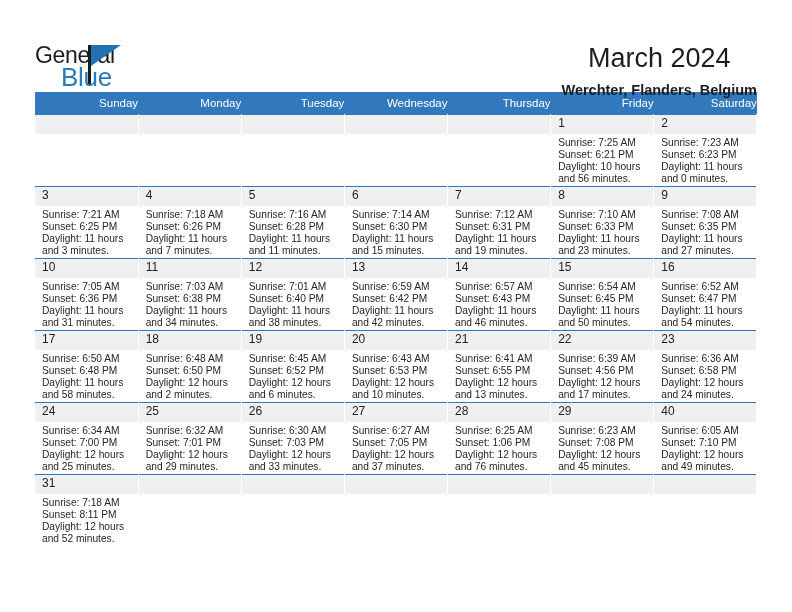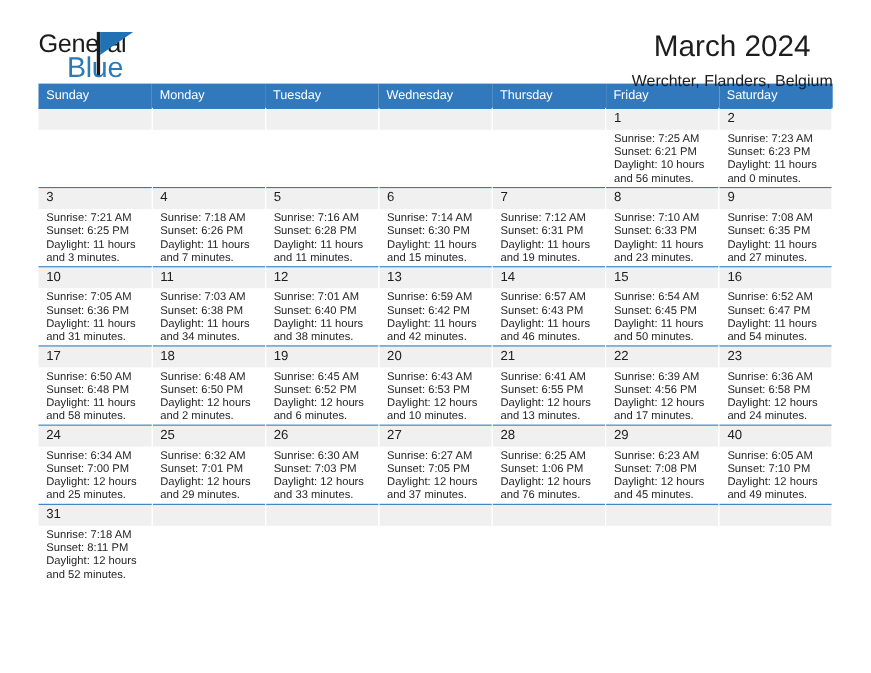--- a/index.html
+++ b/index.html
@@ -13,21 +13,21 @@
     height: 612px;
     font-family: "Liberation Sans", sans-serif;
     color: #222222;
     overflow: hidden;
   }
   .page {
     position: relative;
     width: 792px;
     height: 612px;
     box-sizing: border-box;
-    padding: 0 35px;
+    padding: 16px 35px;
   }
 
   
   .header {
     display: flex;
     align-items: flex-start;
     justify-content: space-between;
     height: 68px;
     padding-top: 28px;
     box-sizing: border-box;
@@ -82,39 +82,39 @@
     font-size: 27px;
     color: #1d1d1d;
     line-height: 1.1;
     font-weight: normal;
     margin: 0;
   }
   .cal-subtitle {
     font-size: 14.5px;
     color: #1d1d1d;
     margin: 9px 0 0 0;
-    font-weight: normal;
+    font-weight: bold;
     line-height: 1.1;
   }
 
   
   .calendar {
     width: 722px;
     border-collapse: collapse;
     table-layout: fixed;
     margin-top: 8px;
   }
   .calendar col { width: 103.14px; }
 
   .calendar thead th {
     background: #3179bc;
     color: #ffffff;
     font-size: 11.5px;
     font-weight: normal;
-    text-align: left;
+    text-align: right;
     padding: 5px 0 5px 7px;
     height: 20px;
     box-sizing: border-box;
     border: none;
   }
 
   .calendar tbody tr.week > td {
     border-top: 1.5px solid #3179bc;
     border-right: 1px solid #ffffff;
     vertical-align: top;

